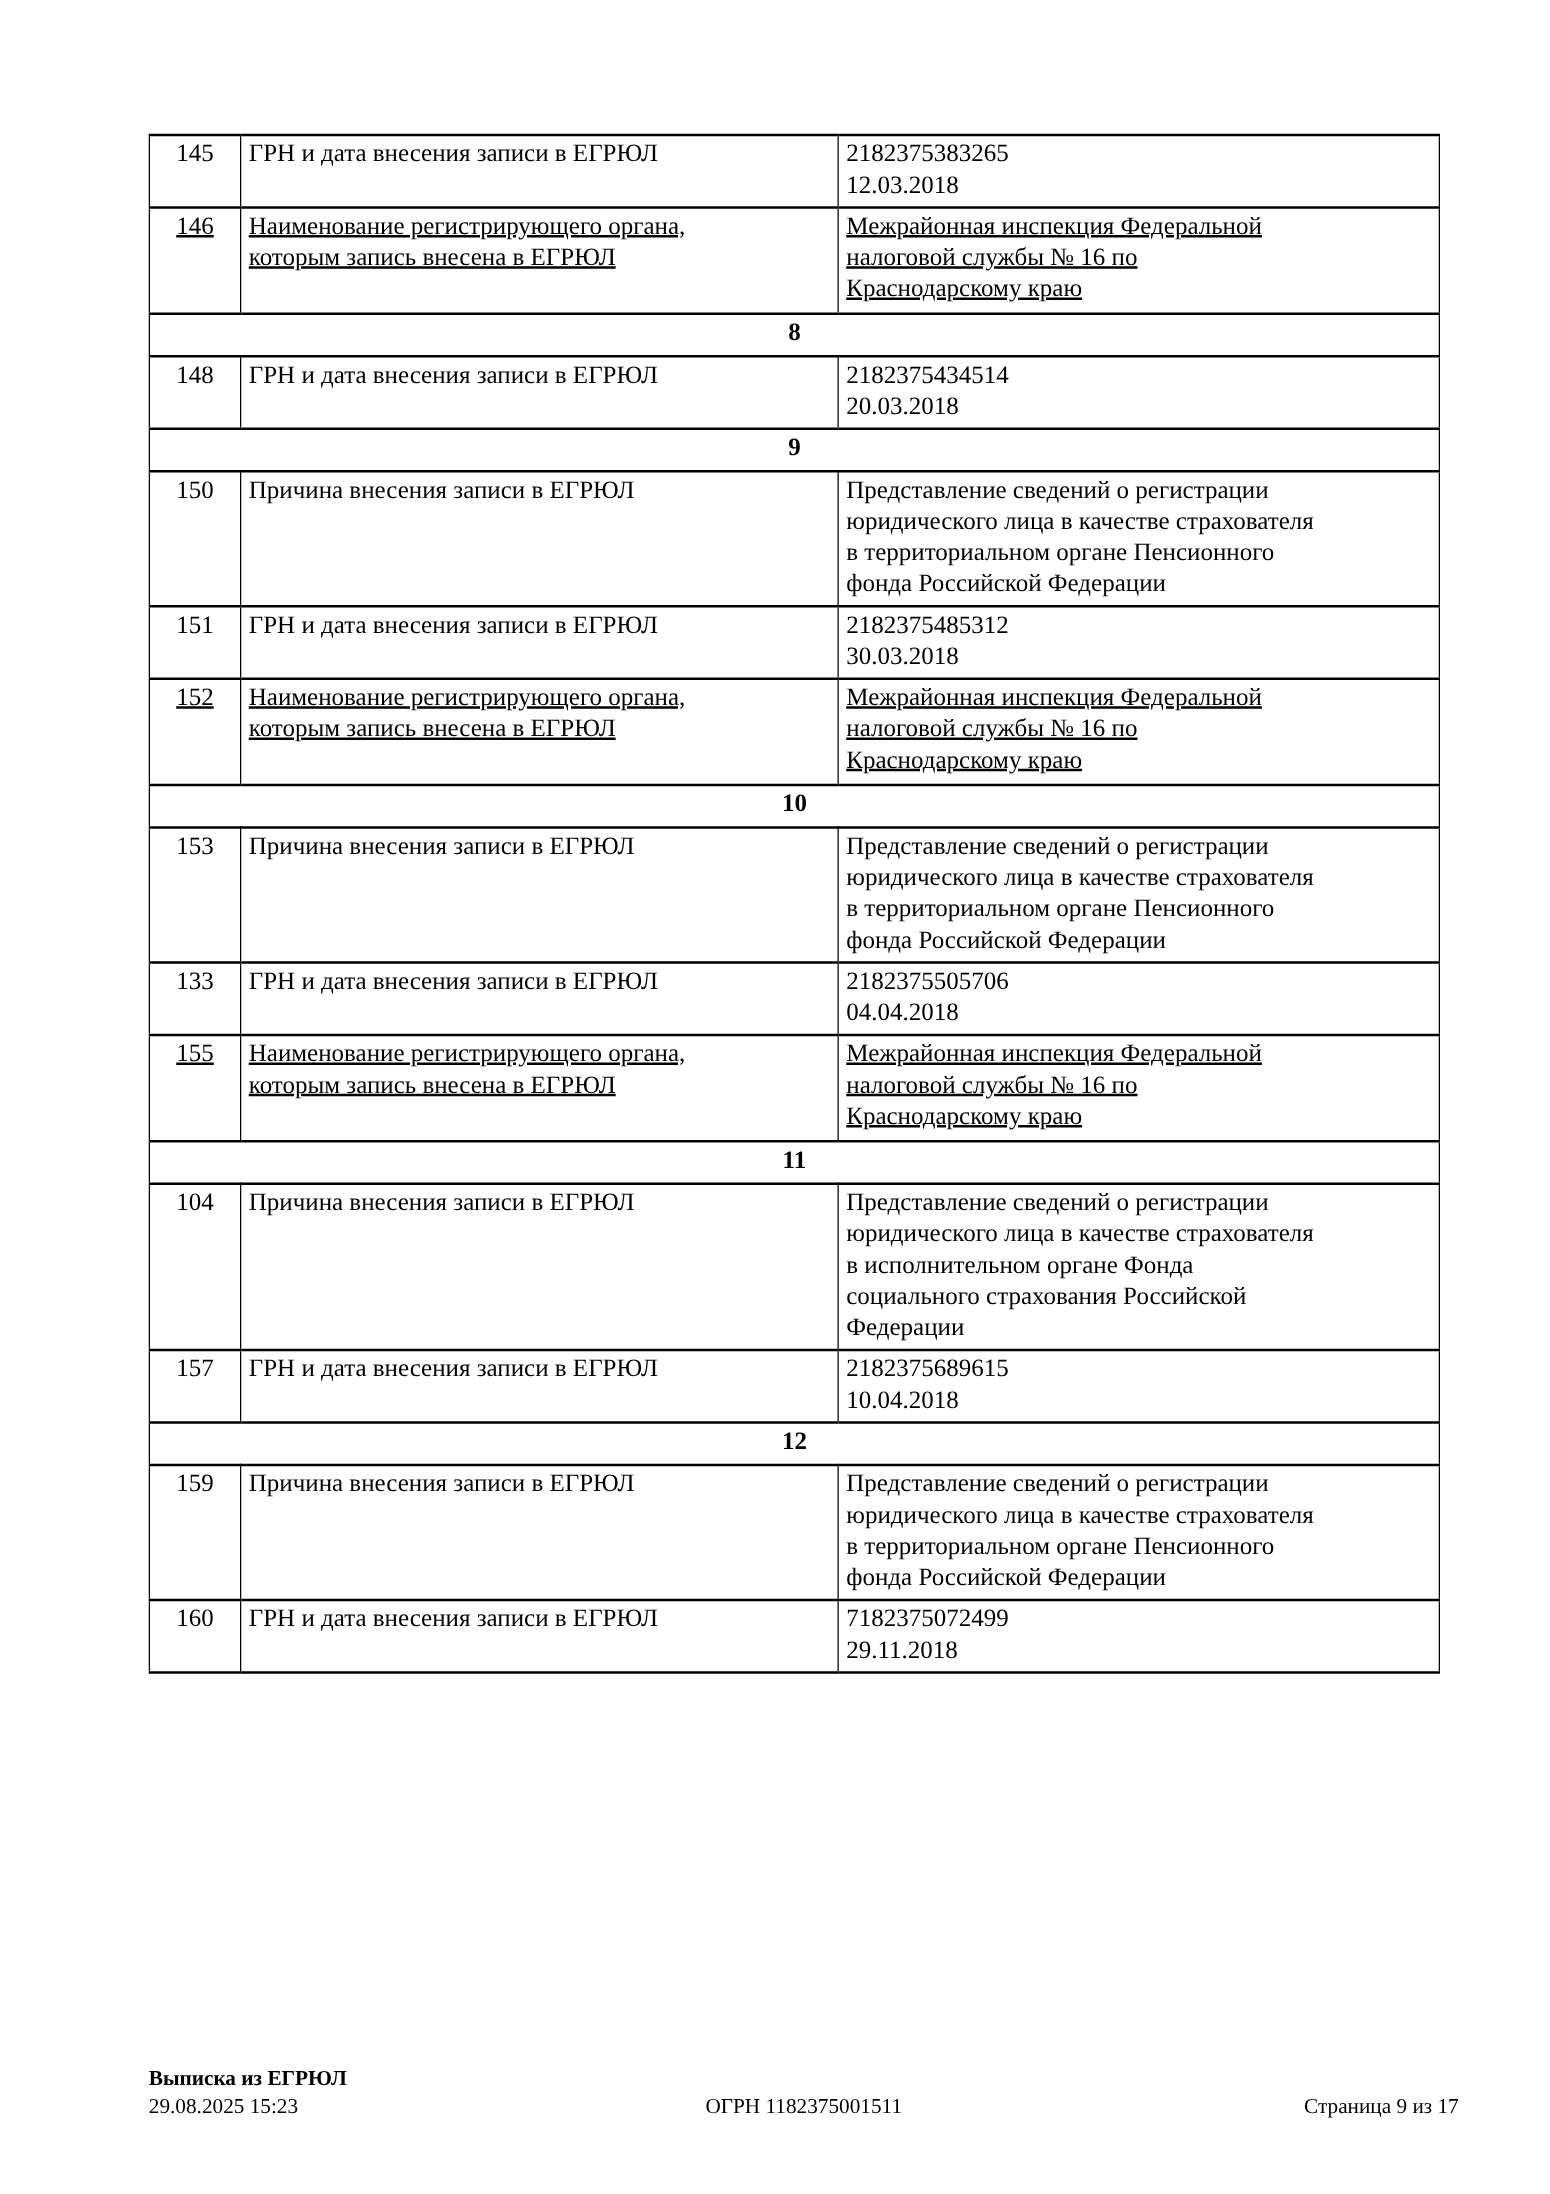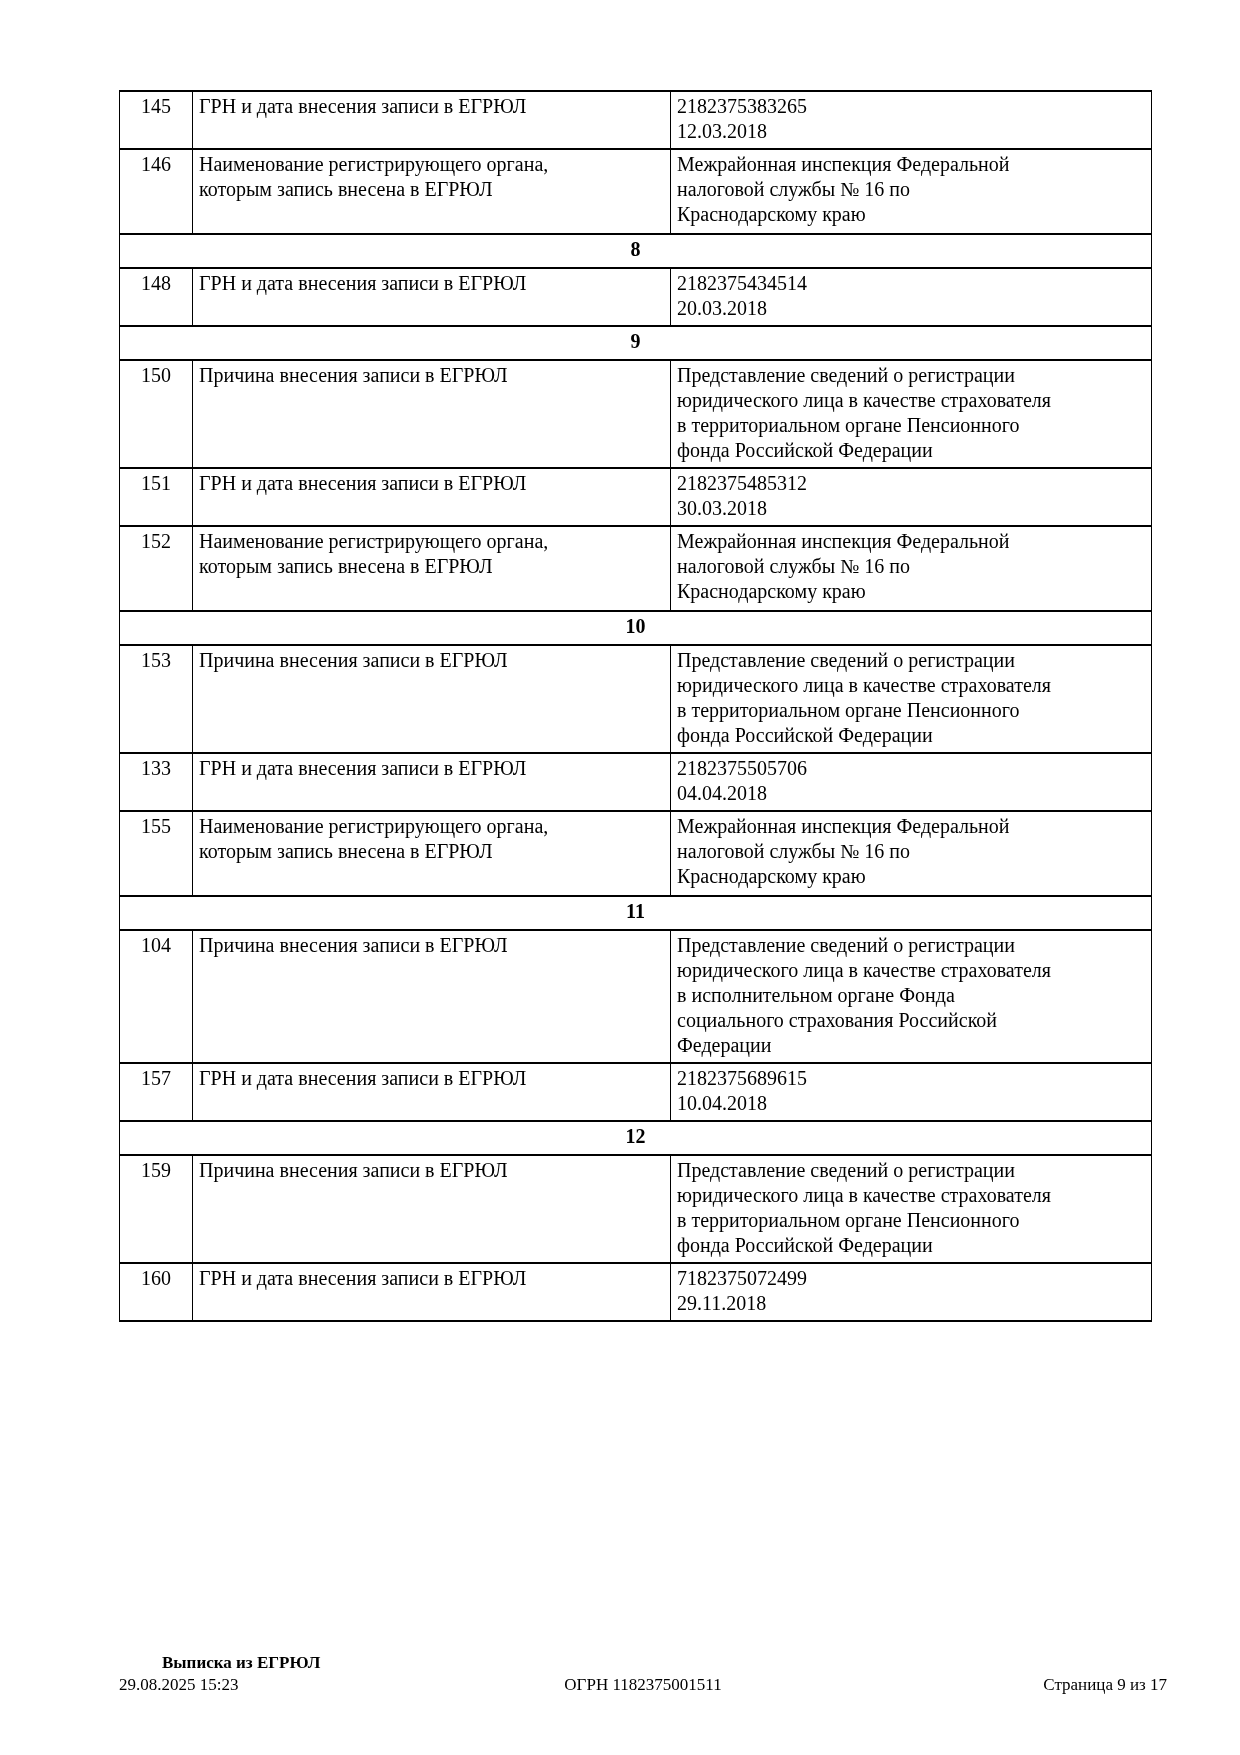--- a/index.html
+++ b/index.html
@@ -3,43 +3,43 @@
 <meta charset="utf-8">
 <style>
   html, body { margin: 0; padding: 0; }
   body {
     width: 1240px; height: 1755px;
     background: #ffffff; color: #000000;
     font-family: "Liberation Serif", "DejaVu Serif", serif;
     position: relative; overflow: hidden;
   }
   table.egrul {
-    position: absolute; left: 119px; top: 90px; width: 1032px;
+    position: absolute; left: 119px; top: 107px; width: 1032px;
     border-collapse: collapse; table-layout: fixed;
   }
   table.egrul td {
     border-left: 1px solid #000; border-right: 1px solid #000;
     border-top: 2px solid #000; border-bottom: 2px solid #000;
     vertical-align: top;
     font-size: 20px; line-height: 25px;
     padding: 2px 6px 4px 6px;
   }
   td.c-num  { text-align: center; padding-left: 2px; padding-right: 2px; }
   td.c-label, td.c-value { white-space: pre-line; }
   td.c-section { text-align: center; font-weight: bold; vertical-align: middle; padding: 1px 6px; }
   tr.grn     { height: 56px; }
-  tr.name    { height: 85px; }
+  tr.name    { height: 85px; text-decoration: underline; }
   tr.section { height: 34px; }
   tr.r5      { height: 132px; }
   tr.r4      { height: 108px; }
   .footer {
     position: absolute; left: 119px; top: 1652px; width: 1048px;
     font-size: 17px; line-height: 22px;
   }
-  .footer .f-title { font-weight: bold; margin-left: 43px; }
+  .footer .f-title { font-weight: bold; }
   .footer .f-line2 { position: relative; display: flex; justify-content: space-between; }
   .footer .f-ogrn  { position: absolute; left: 50%; transform: translateX(-50%); }
 </style>
 </head>
 <body>
 
 <table class="egrul">
   <colgroup>
     <col style="width:73px">
       <col style="width:478px">

